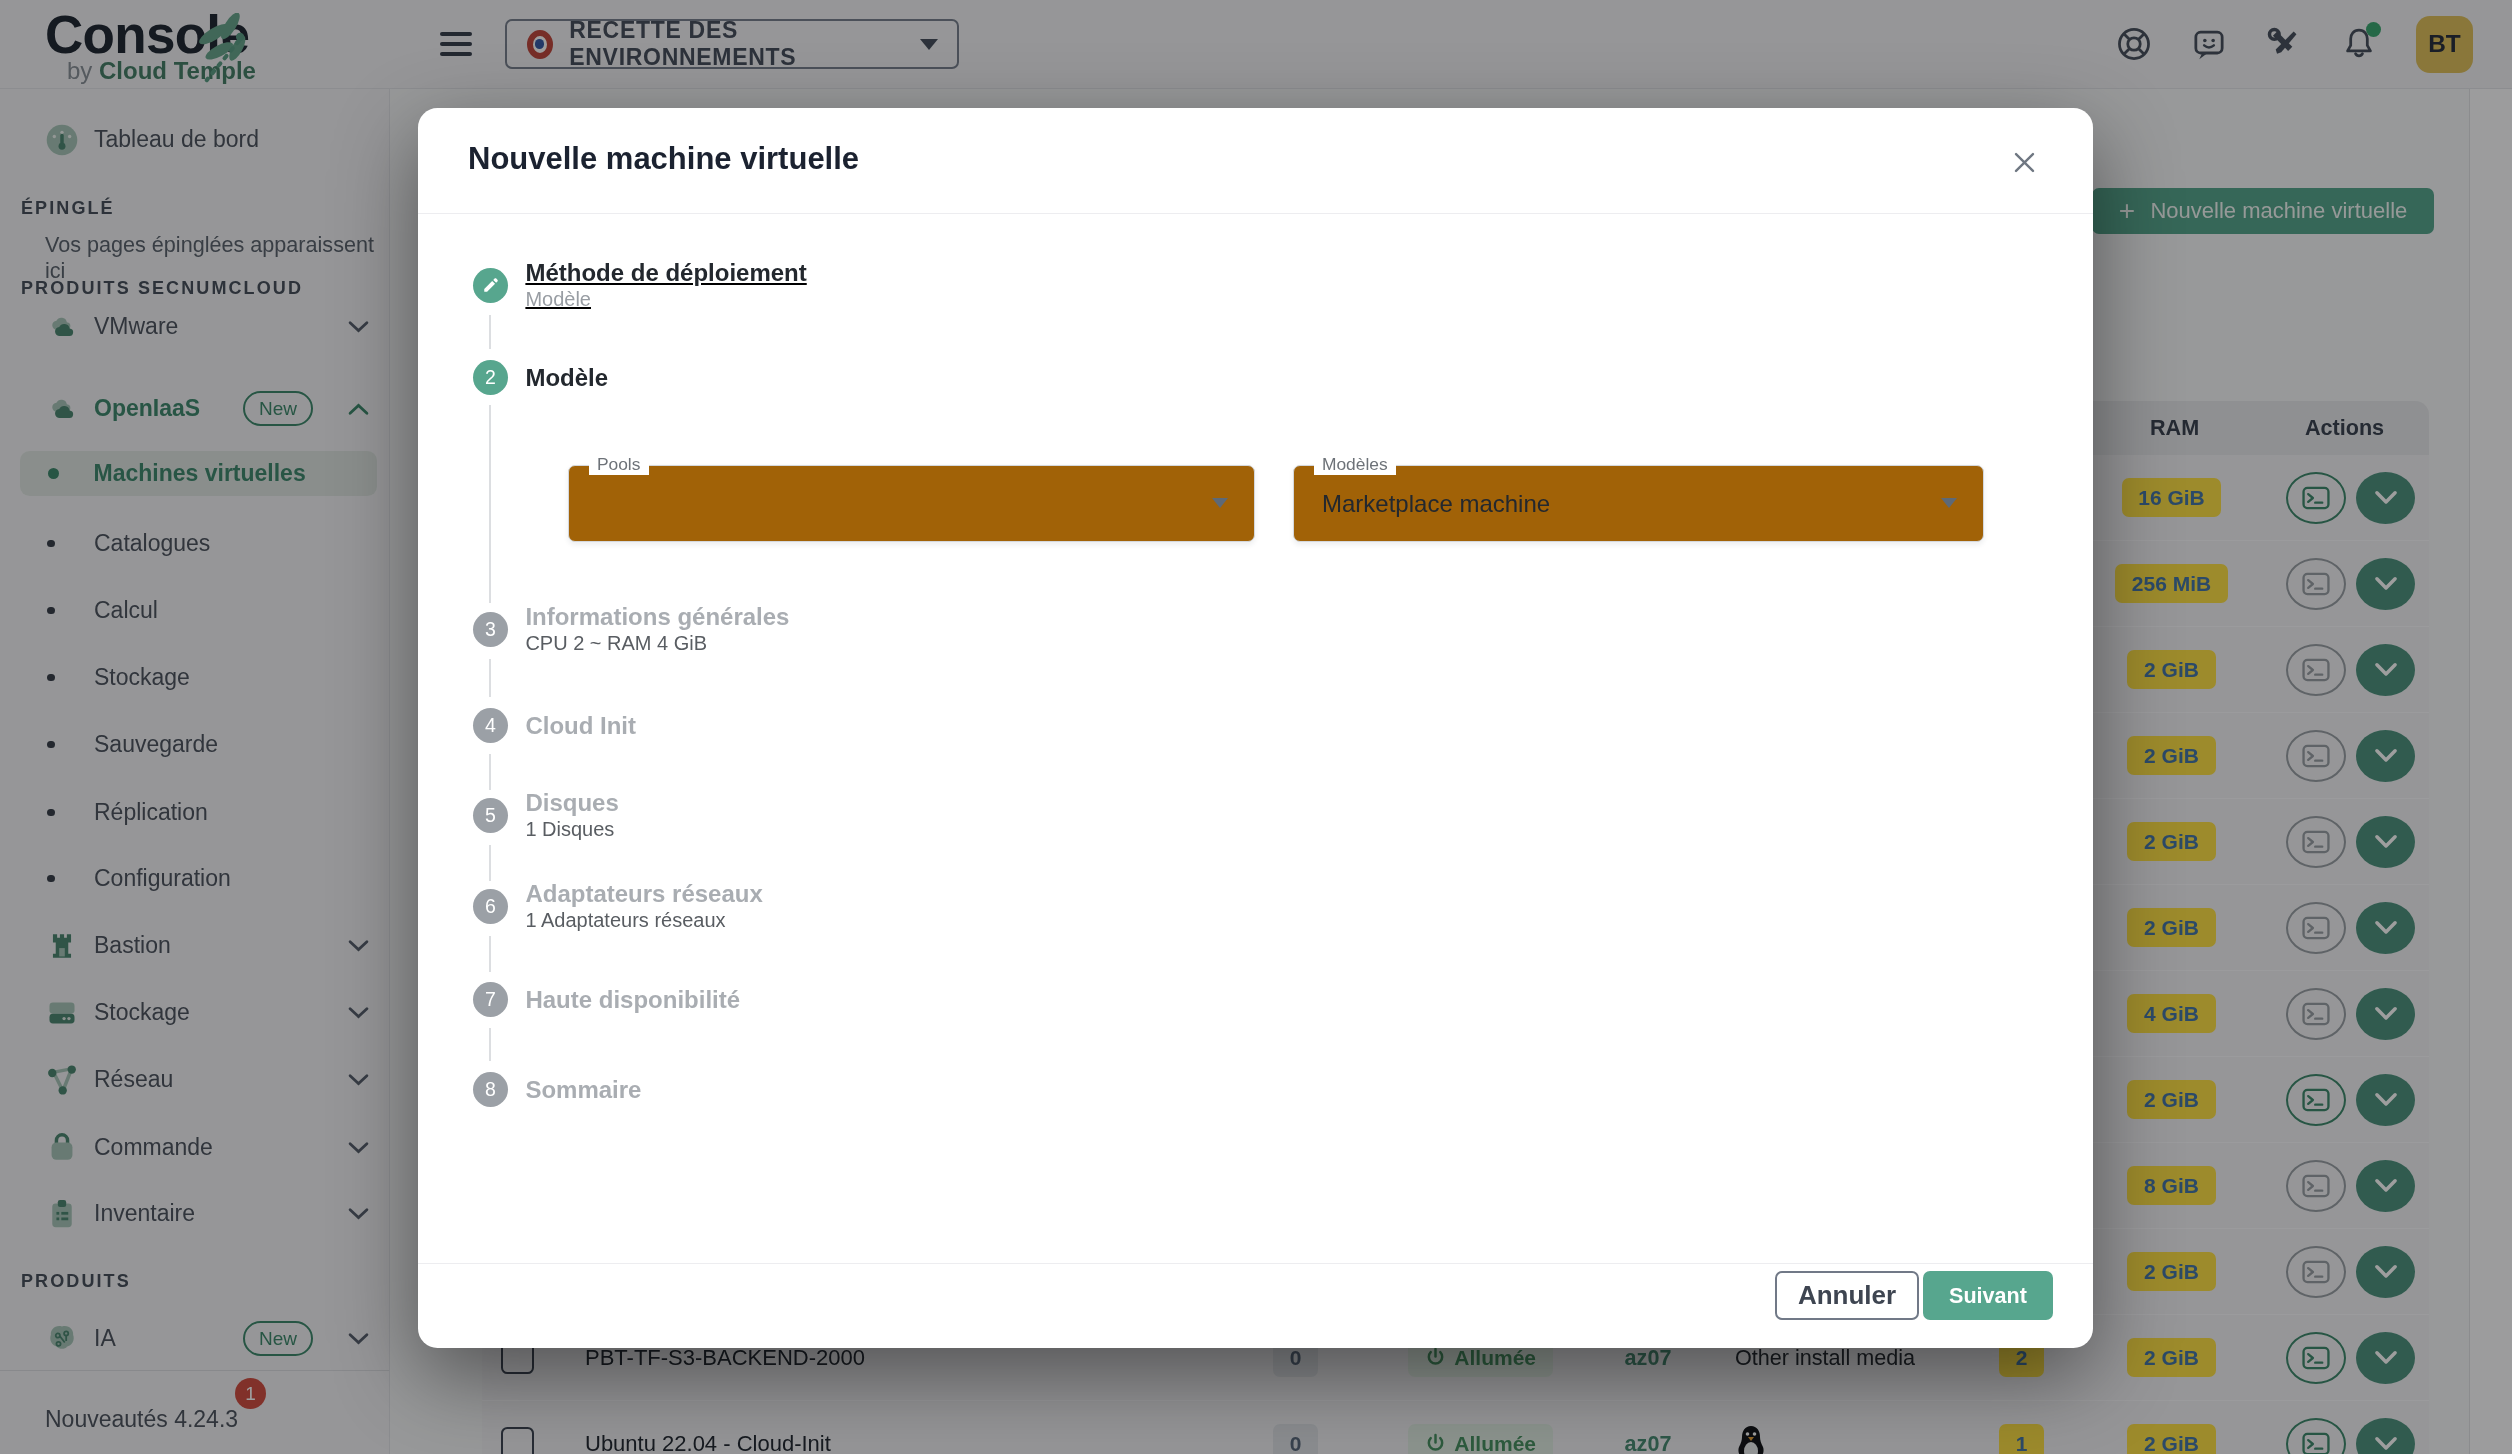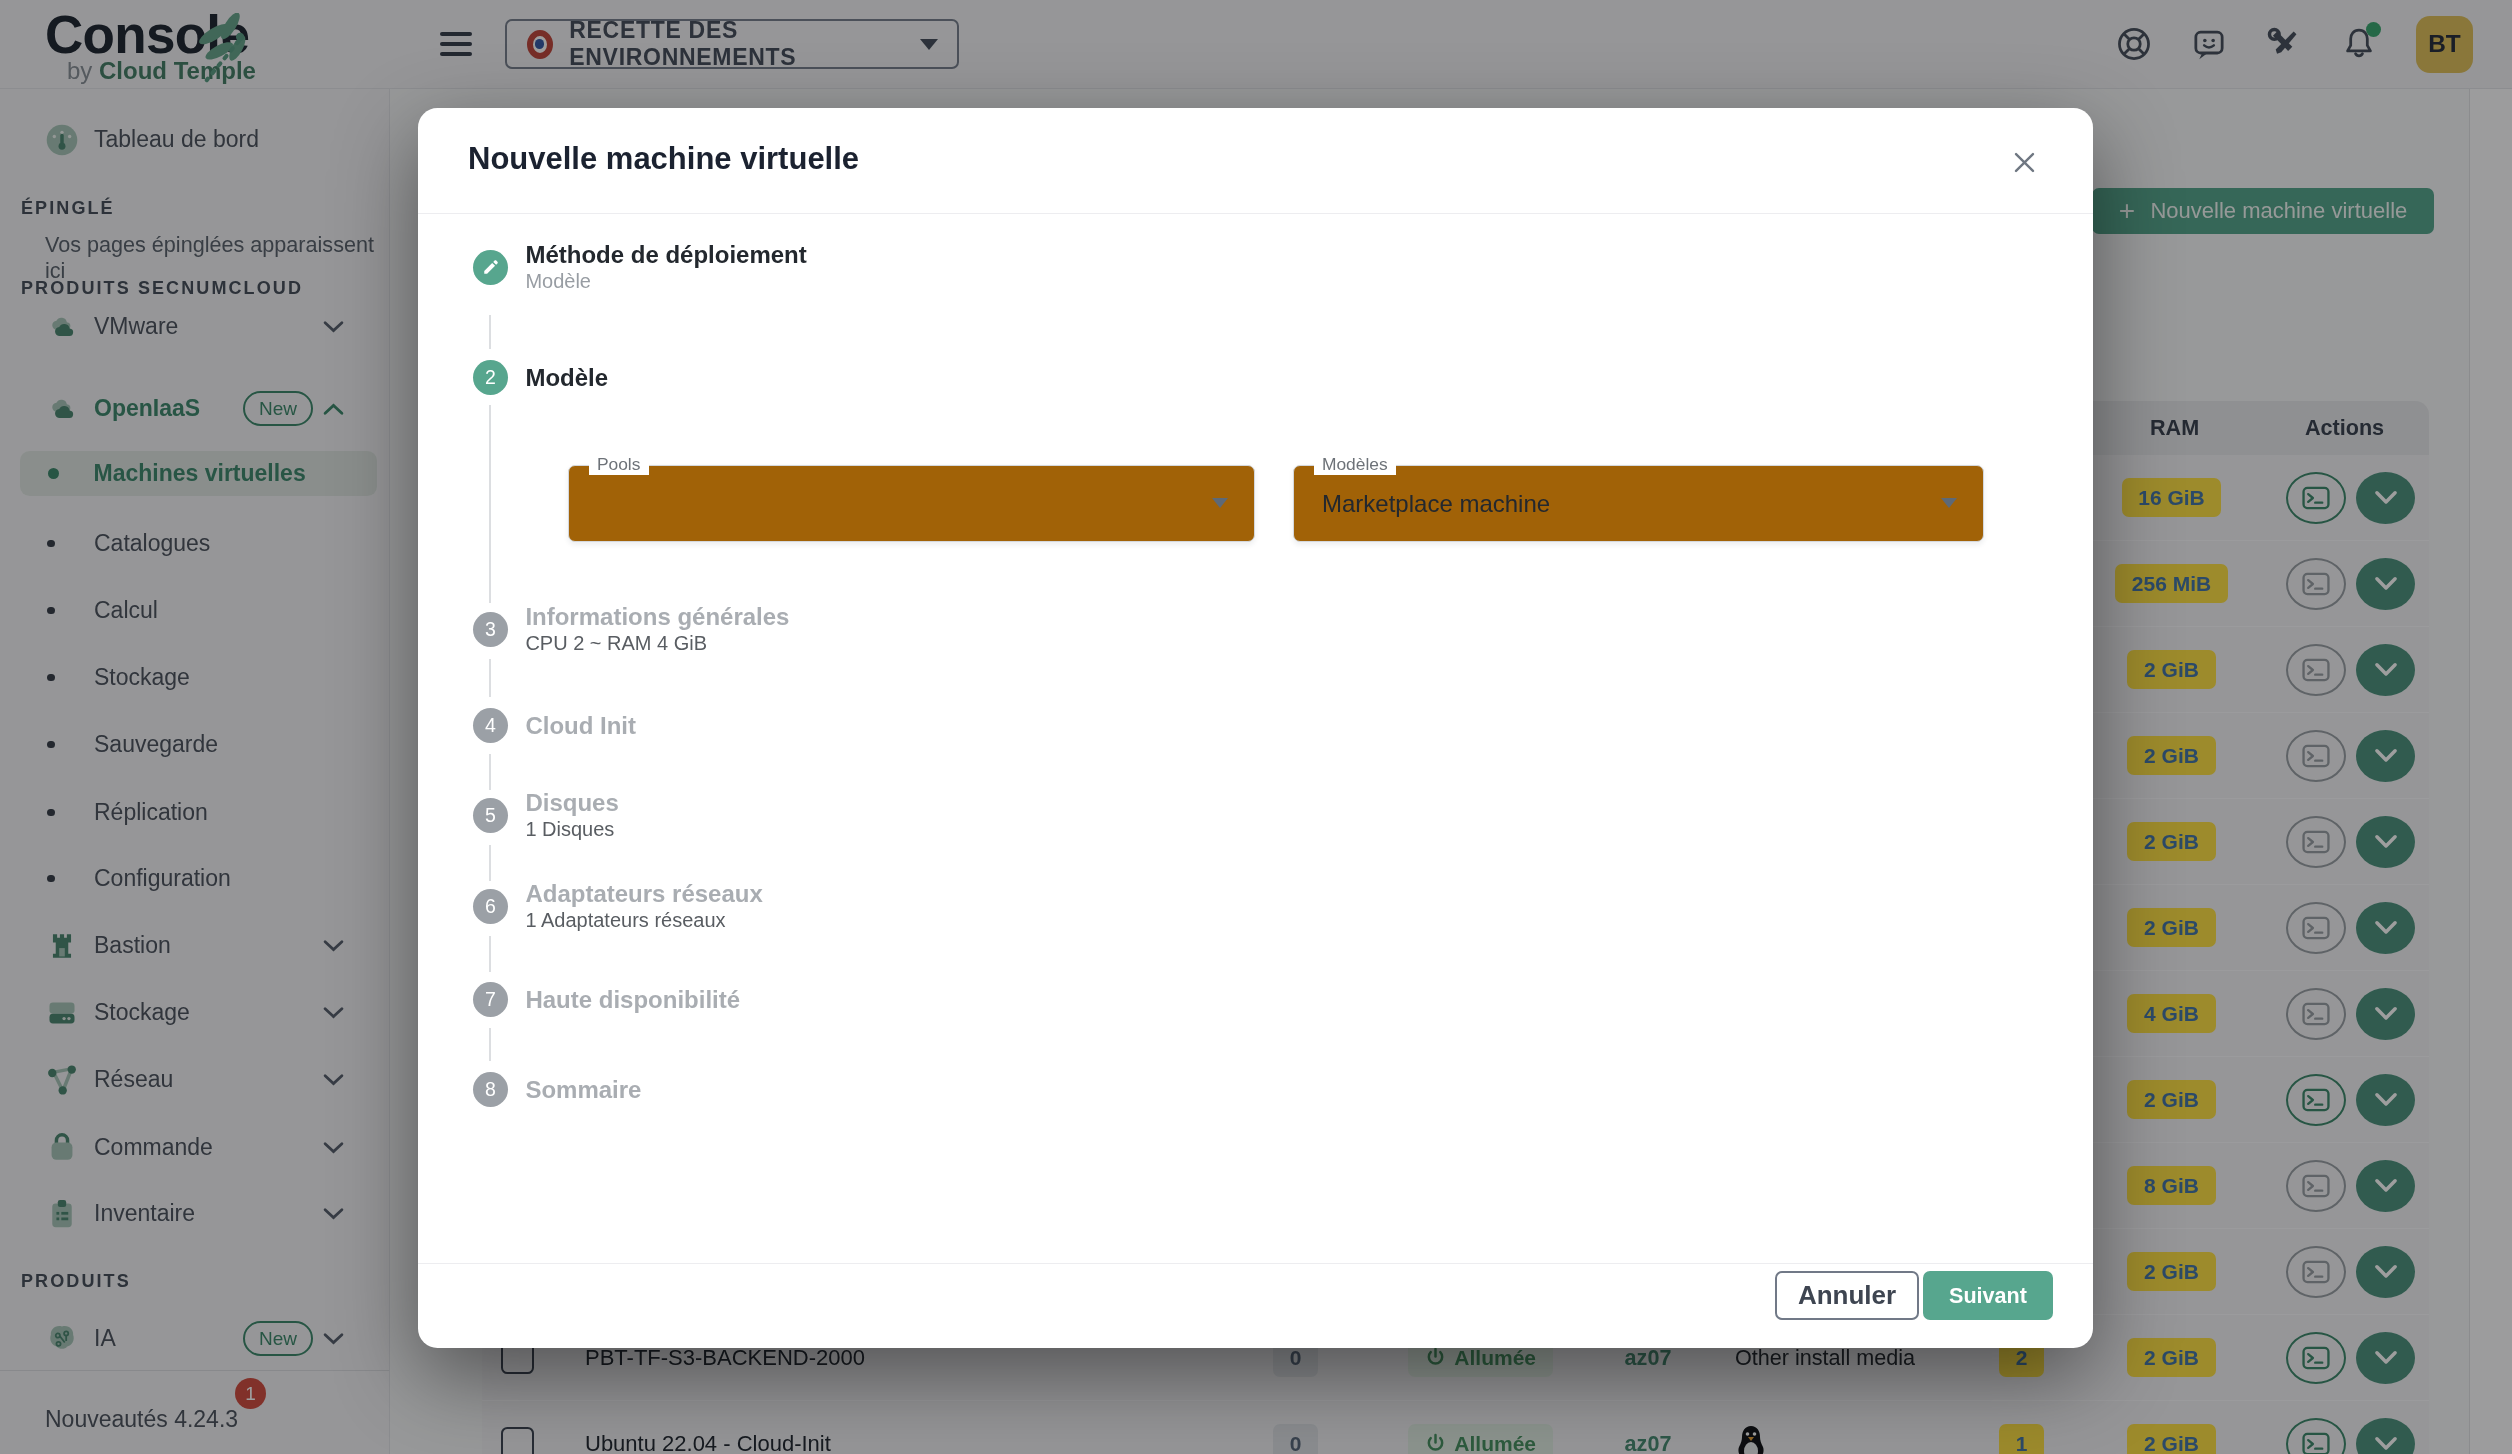--- a/index.html
+++ b/index.html
@@ -21,21 +21,21 @@
   .cocarde::after{content:"";position:absolute;left:50%;top:50%;width:9.8px;height:9.8px;margin:-4.9px 0 0 -4.9px;border-radius:50%;background:#3a5da8;}
   .env-label{font-size:23px;font-weight:700;color:#4a5260;letter-spacing:0.7px;}
   .caret-down{width:0;height:0;border-left:9px solid transparent;border-right:9px solid transparent;border-top:11px solid #4a5260;}
   .tb-icons{position:absolute;right:0;top:0;height:88px;display:flex;align-items:center;gap:39px;padding-right:39px;}
   .tb-ic{width:36px;height:36px;color:#4a525f;position:relative;}
   .bell-dot{position:absolute;right:-4.2px;top:-4.2px;width:15.4px;height:15.4px;border-radius:50%;background:#3da873;}
   .avatar{width:57px;height:57px;border-radius:14px;background:#dfc05e;display:flex;align-items:center;justify-content:center;font-size:24.4px;font-weight:700;color:#2a3140;}
 
   
   .sidebar{position:absolute;left:0;top:88px;width:389px;height:1366px;background:#f2f3f5;border-right:1.4px solid #e2e4e8;z-index:9;}
-  .sb-item{position:absolute;left:0;width:389px;height:45px;display:flex;align-items:center;cursor:pointer;}
+  .sb-item{position:absolute;left:0;width:389px;height:45px;display:flex;align-items:center;cursor:pointer;padding-left:25px;}
   .sb-ic{position:absolute;left:46px;width:32px;height:32px;}
   .sb-label{position:absolute;left:94px;font-size:23px;color:#4f5662;}
   .sb-label.green{color:#418a70;font-weight:600;}
   .sb-chev{position:absolute;right:45px;width:21px;height:14px;}
   .sb-head{position:absolute;left:21px;font-size:18px;font-weight:700;letter-spacing:2.1px;color:#49525e;}
   .sb-empty{position:absolute;left:45px;font-size:21.6px;color:#5d6570;}
   .sb-sub{position:absolute;left:0;width:389px;height:45px;display:flex;align-items:center;cursor:pointer;}
   .sb-bullet{position:absolute;left:47px;width:7.7px;height:7.7px;border-radius:50%;background:#3a414d;}
   .sb-sub .sb-label{left:94px;font-size:23px;}
   .sb-active{position:absolute;left:19.5px;width:357px;height:45px;background:#dfe6e2;border-radius:9.8px;display:flex;align-items:center;cursor:pointer;}
@@ -817,21 +817,21 @@
     <div class="modal-hr"></div>
 
     <div class="connector" style="top:207px;height:34px;"></div>
     <div class="connector" style="top:297px;height:198px;"></div>
     <div class="connector" style="top:551px;height:38px;"></div>
     <div class="connector" style="top:646px;height:36px;"></div>
     <div class="connector" style="top:737px;height:36px;"></div>
     <div class="connector" style="top:828px;height:36px;"></div>
     <div class="connector" style="top:920px;height:33px;"></div>
 
-    <div class="step done" style="top:132px;">
+    <div class="step done" style="top:150px;text-decoration:underline;">
       <span class="step-dot">
         <svg width="18" height="18" viewBox="0 0 24 24">
             <path d="M3 17.2L13.6 6.6l3.8 3.8L6.8 21H3v-3.8z" fill="#fff"></path>
             <path d="M15 5.2l1.8-1.8c.6-.6 1.6-.6 2.2 0l1.6 1.6c.6.6.6 1.6 0 2.2L18.8 9 15 5.2z" fill="#fff"></path>
           </svg>
       </span>
       <span>
         <div class="step-title">Méthode de déploiement</div>
         <div class="step-sub">Modèle</div>
       </span>

